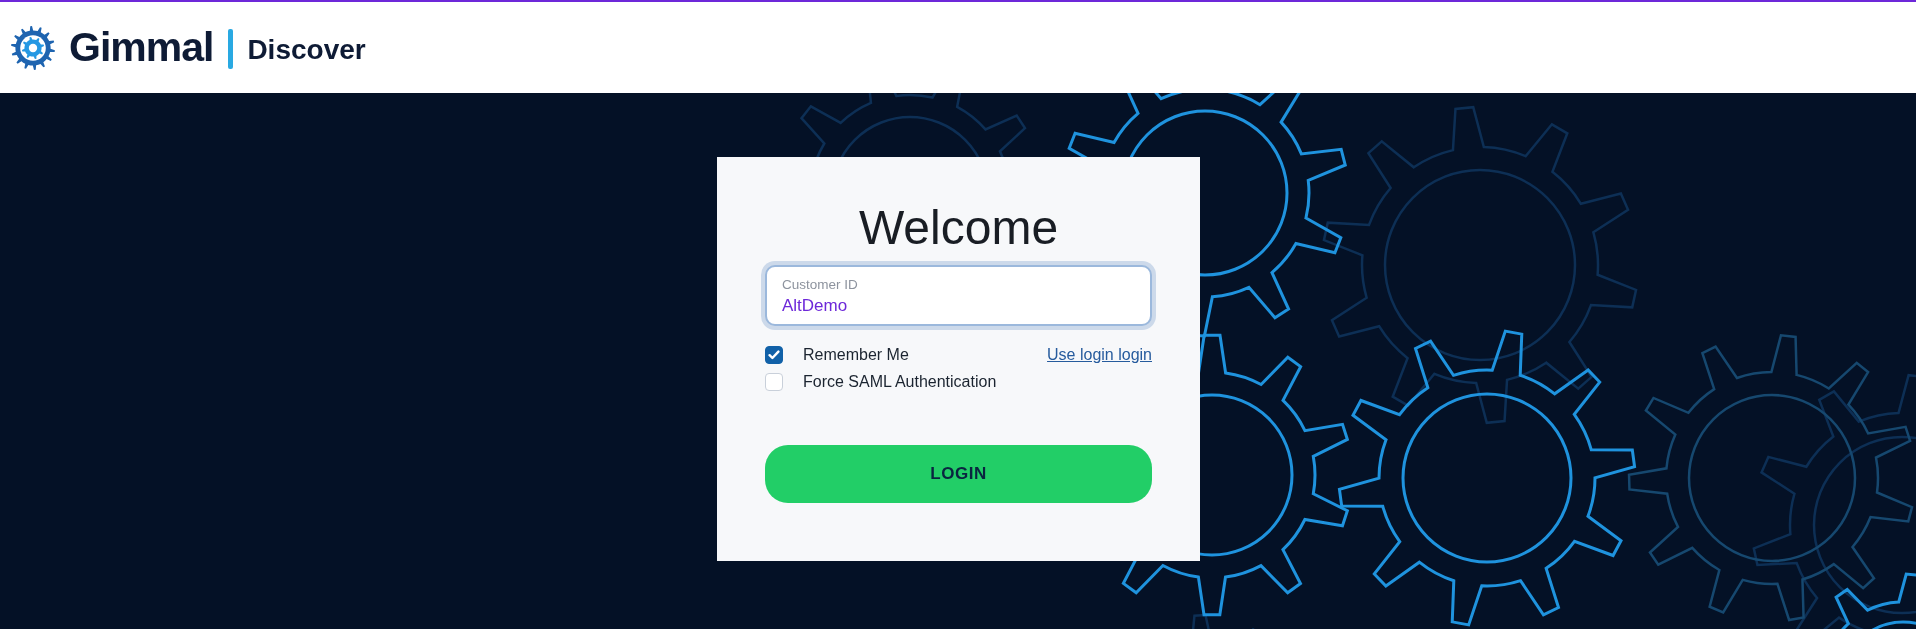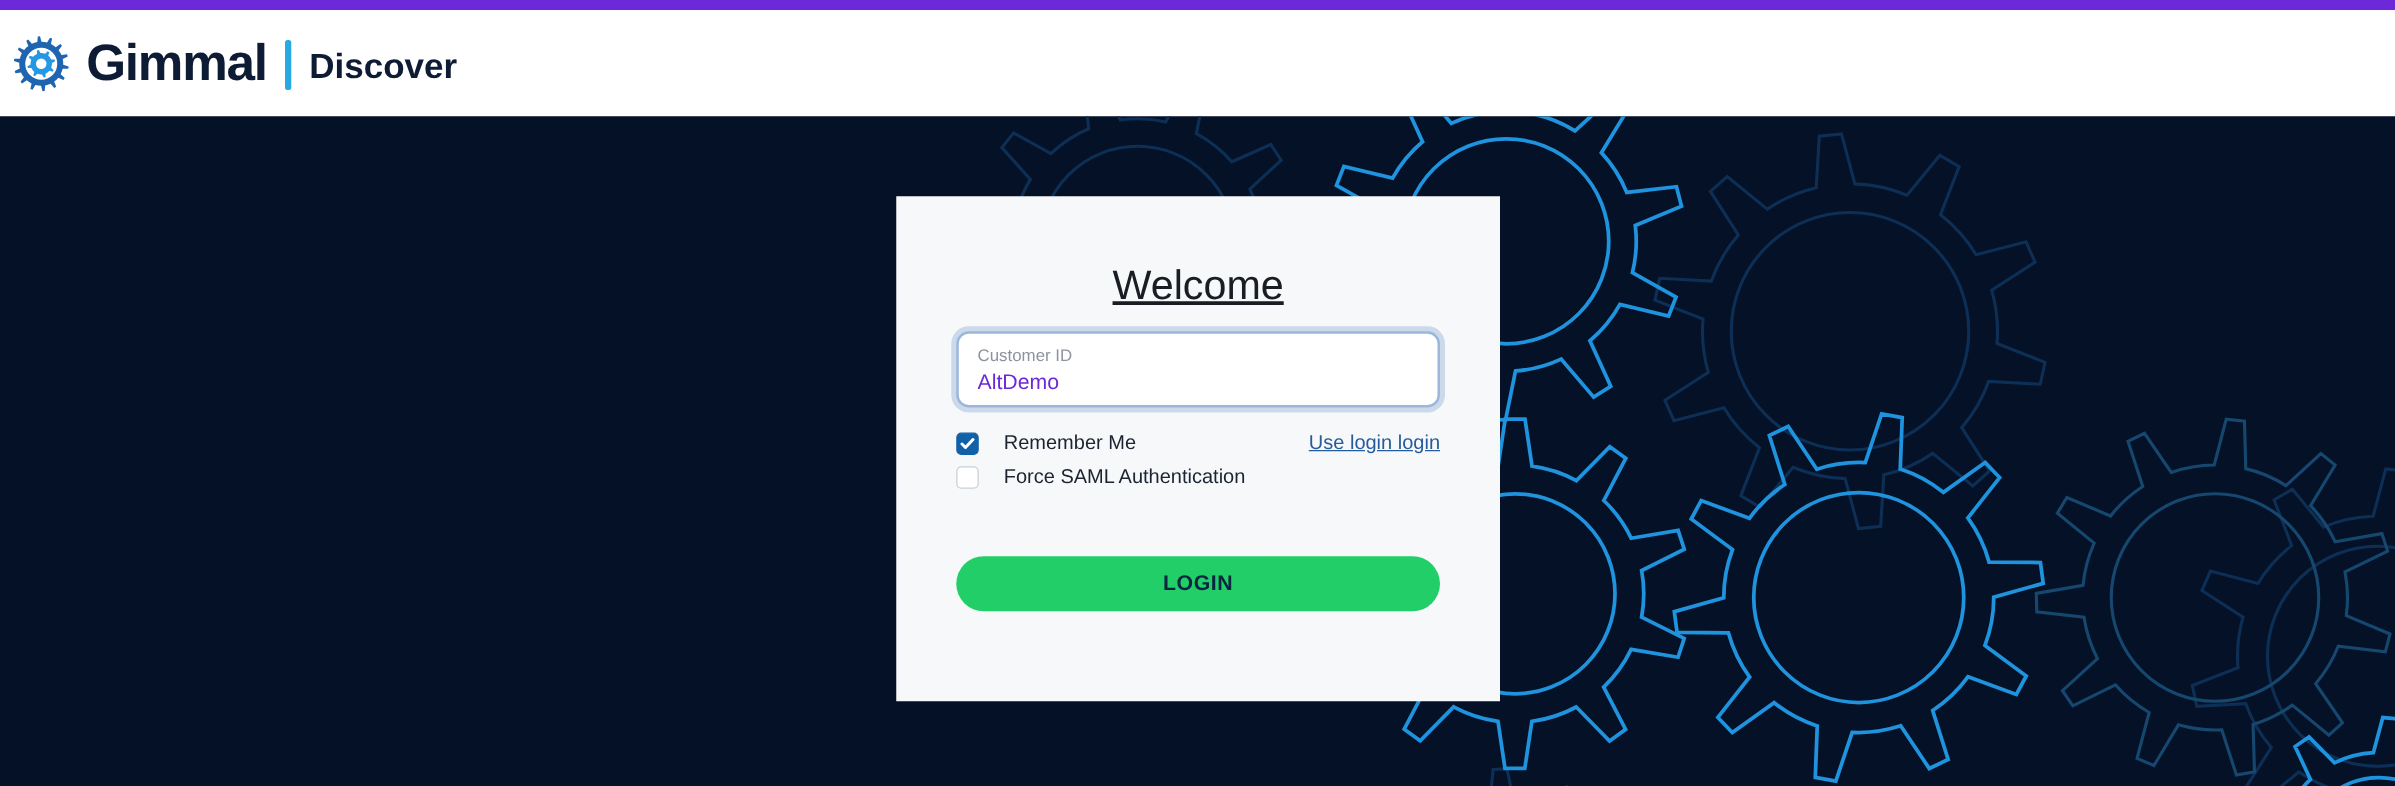--- a/index.html
+++ b/index.html
@@ -6,21 +6,21 @@
   html,body { margin:0; padding:0; }
   body {
     width:1916px; height:629px; overflow:hidden;
     font-family:"Liberation Sans", sans-serif;
     background:#fff;
   }
 
   
   .app-header {
     height:93px; background:#ffffff;
-    border-top:8px solid #6d28d9;
+    border-top:2px solid #6d28d9;
     display:flex; align-items:center;
     padding-left:10px;
   }
   .logo-gear-svg { width:46px; height:46px; display:block; }
   .brand-name {
     margin-left:13px;
     font-size:41px; font-weight:700; letter-spacing:-1px;
     color:var(--navy,#0e1b35);
   }
   .brand-divider {
@@ -44,23 +44,22 @@
   .login-card {
     position:absolute; left:717px; top:64px;
     width:483px; height:404px;
     background:#f7f8fa;
     padding:0 48px;
     z-index:2;
   }
   .welcome-heading {
     margin:0; padding-top:50px;
     text-align:center;
-    font-size:33px; font-weight:400; line-height:42px;
+    font-size:48px; font-weight:400; line-height:42px;
     color:#191d24;
-    text-decoration:underline;
   }
   .field {
     margin-top:16px; height:61px;
     background:#ffffff;
     border:2px solid #9bb8dc; border-radius:10px;
     box-shadow:0 0 0 4px #ccd9ea;
     padding:9px 15px 8px;
     display:flex; flex-direction:column;
   }
   .field-label { font-size:13.5px; color:#8d939e; line-height:17px; }
@@ -82,21 +81,21 @@
   .checkbox .check { display:none; width:12px; height:10px; }
   .checkbox.checked { background:var(--checkbox-blue,#1161a8); border-color:var(--checkbox-blue,#1161a8); }
   .checkbox.checked .check { display:block; }
   .check polyline { fill:none; stroke:#ffffff; stroke-width:2.4; stroke-linecap:round; stroke-linejoin:round; }
   .check-label { margin-left:10px; font-size:16px; color:#1b2430; line-height:22px; }
   .local-login-link {
     font-size:16px; color:var(--link-blue,#265b9d);
     text-decoration:underline; cursor:pointer;
   }
   .login-button {
-    margin-top:52px; width:100%; height:44px;
+    margin-top:52px; width:100%; height:58px;
     border:none; border-radius:23px;
     background:var(--button-green,#22ce67);
     font-family:inherit; font-size:17px; font-weight:700; letter-spacing:.5px;
     color:#0a2540; cursor:pointer; display:block;
   }
 </style>
 </head>
 <body>
 
 <header class="app-header">

